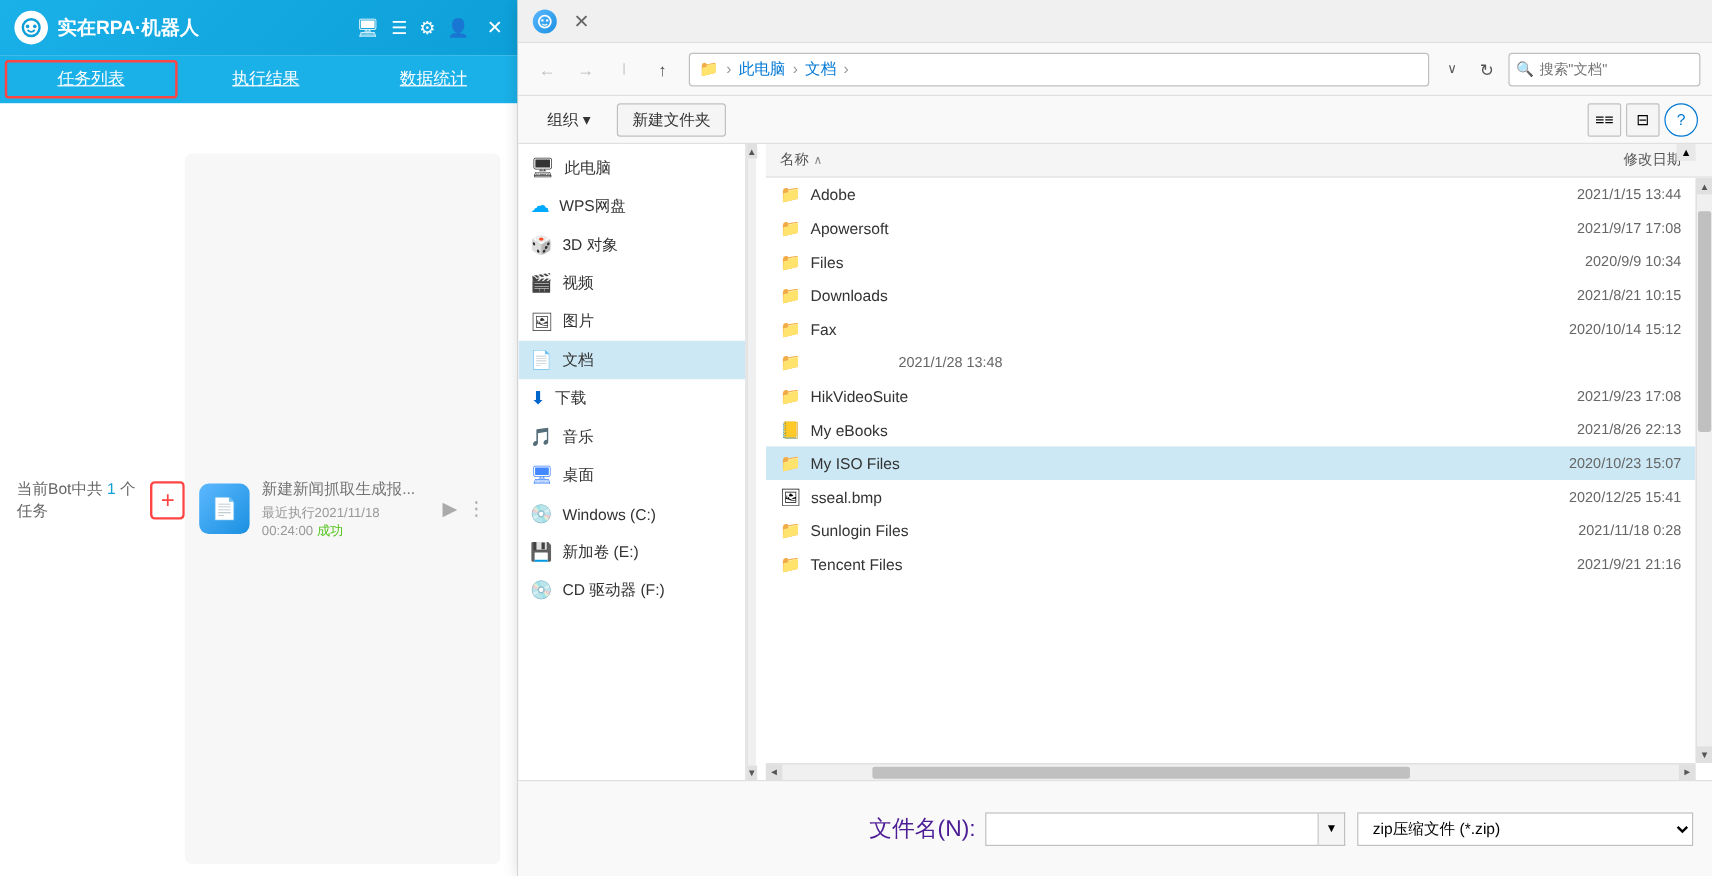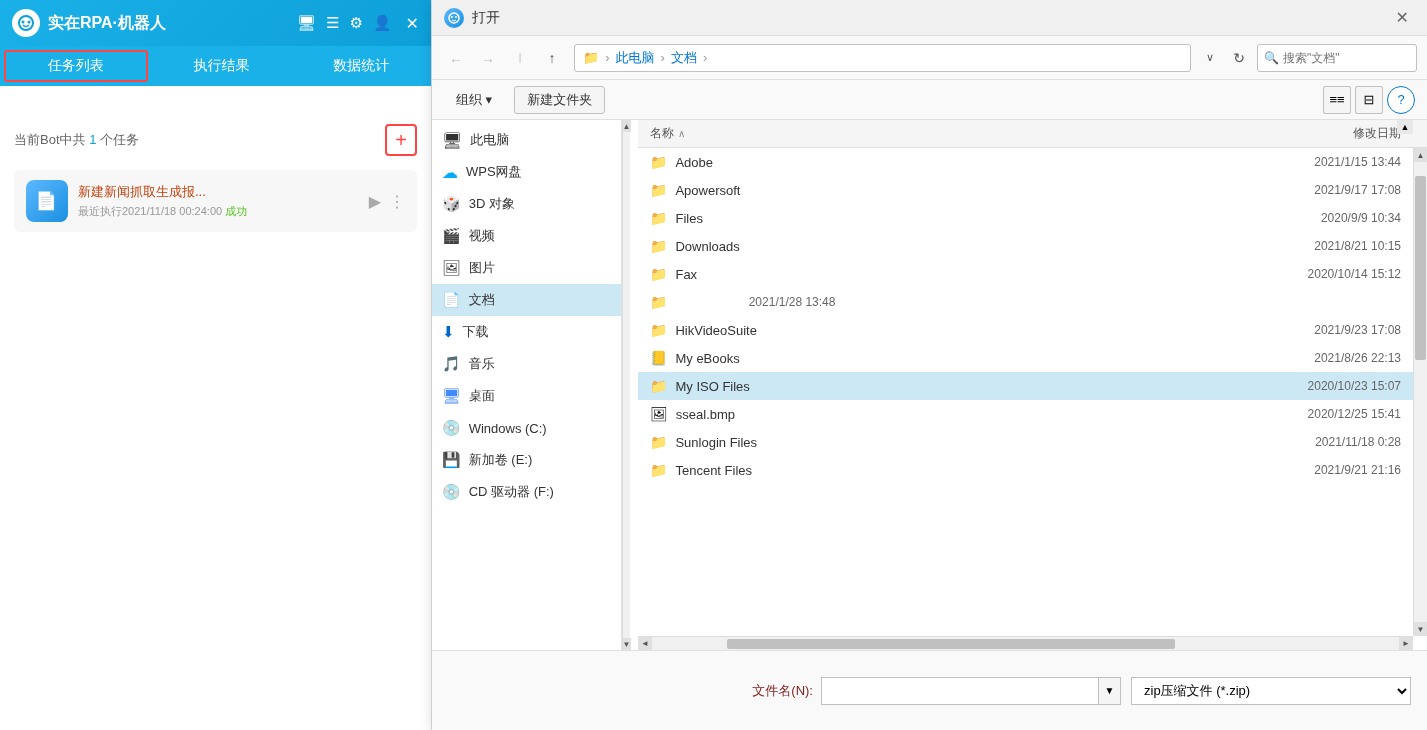--- a/index.html
+++ b/index.html
@@ -82,33 +82,34 @@
 
     .left-tab {
       flex: 1;
       display: flex;
       align-items: center;
       justify-content: center;
       color: #fff;
       font-size: 14px;
       cursor: pointer;
       position: relative;
+      text-decoration: underline;
     }
 
     .left-tab.active {
       border: 2px solid #ff4444;
       border-radius: 3px;
       margin: 4px;
       background: transparent;
     }
 
     .left-content {
       flex: 1;
       display: flex;
-      flex-direction: column;
+      flex-direction: row;
       padding: 10px 14px;
       margin-top: 28px;
     }
 
     .bot-count {
       font-size: 13px;
       color: #666;
       margin-bottom: 10px;
       display: flex;
       align-items: center;
@@ -155,21 +156,21 @@
       font-size: 18px;
       flex-shrink: 0;
     }
 
     .task-info {
       flex: 1;
     }
 
     .task-name {
       font-size: 13px;
-      color: #c2410c;
+      color: #737373;
       font-weight: 500;
     }
 
     .task-meta {
       font-size: 11px;
       color: #999;
       margin-top: 3px;
     }
 
     .task-meta .success {
@@ -542,22 +543,22 @@
       gap: 10px;
     }
 
     .footer-row {
       display: flex;
       align-items: center;
       gap: 10px;
     }
 
     .footer-label {
-      font-size: 13px;
-      color: #7f1d1d;
+      font-size: 19px;
+      color: #4c1d95;
       white-space: nowrap;
     }
 
     .filename-input {
       flex: 1;
       height: 28px;
       border: 1px solid #c0c0c0;
       background: #fff;
       padding: 0 8px;
       font-size: 13px;
@@ -663,21 +664,20 @@
 
   <div class="dialog-titlebar">
     <div class="dialog-title-icon">
       <svg width="14" height="14" viewBox="0 0 14 14">
         <circle cx="7" cy="7" r="5" fill="none" stroke="white" stroke-width="1.5"></circle>
         <circle cx="5" cy="6" r="1" fill="white"></circle>
         <circle cx="9" cy="6" r="1" fill="white"></circle>
         <path d="M5 9 Q7 11 9 9" stroke="white" stroke-width="1" fill="none"></path>
       </svg>
     </div>
-    <span class="dialog-title-text">打开</span>
     <span class="dialog-close">✕</span>
   </div>
 
   <div class="dialog-toolbar">
     <button class="nav-btn disabled">←</button>
     <button class="nav-btn disabled">→</button>
     <button class="nav-btn" style="cursor:default; font-size:10px; color:#bbb">|</button>
     <button class="nav-btn">↑</button>
 
     <div class="address-bar">

